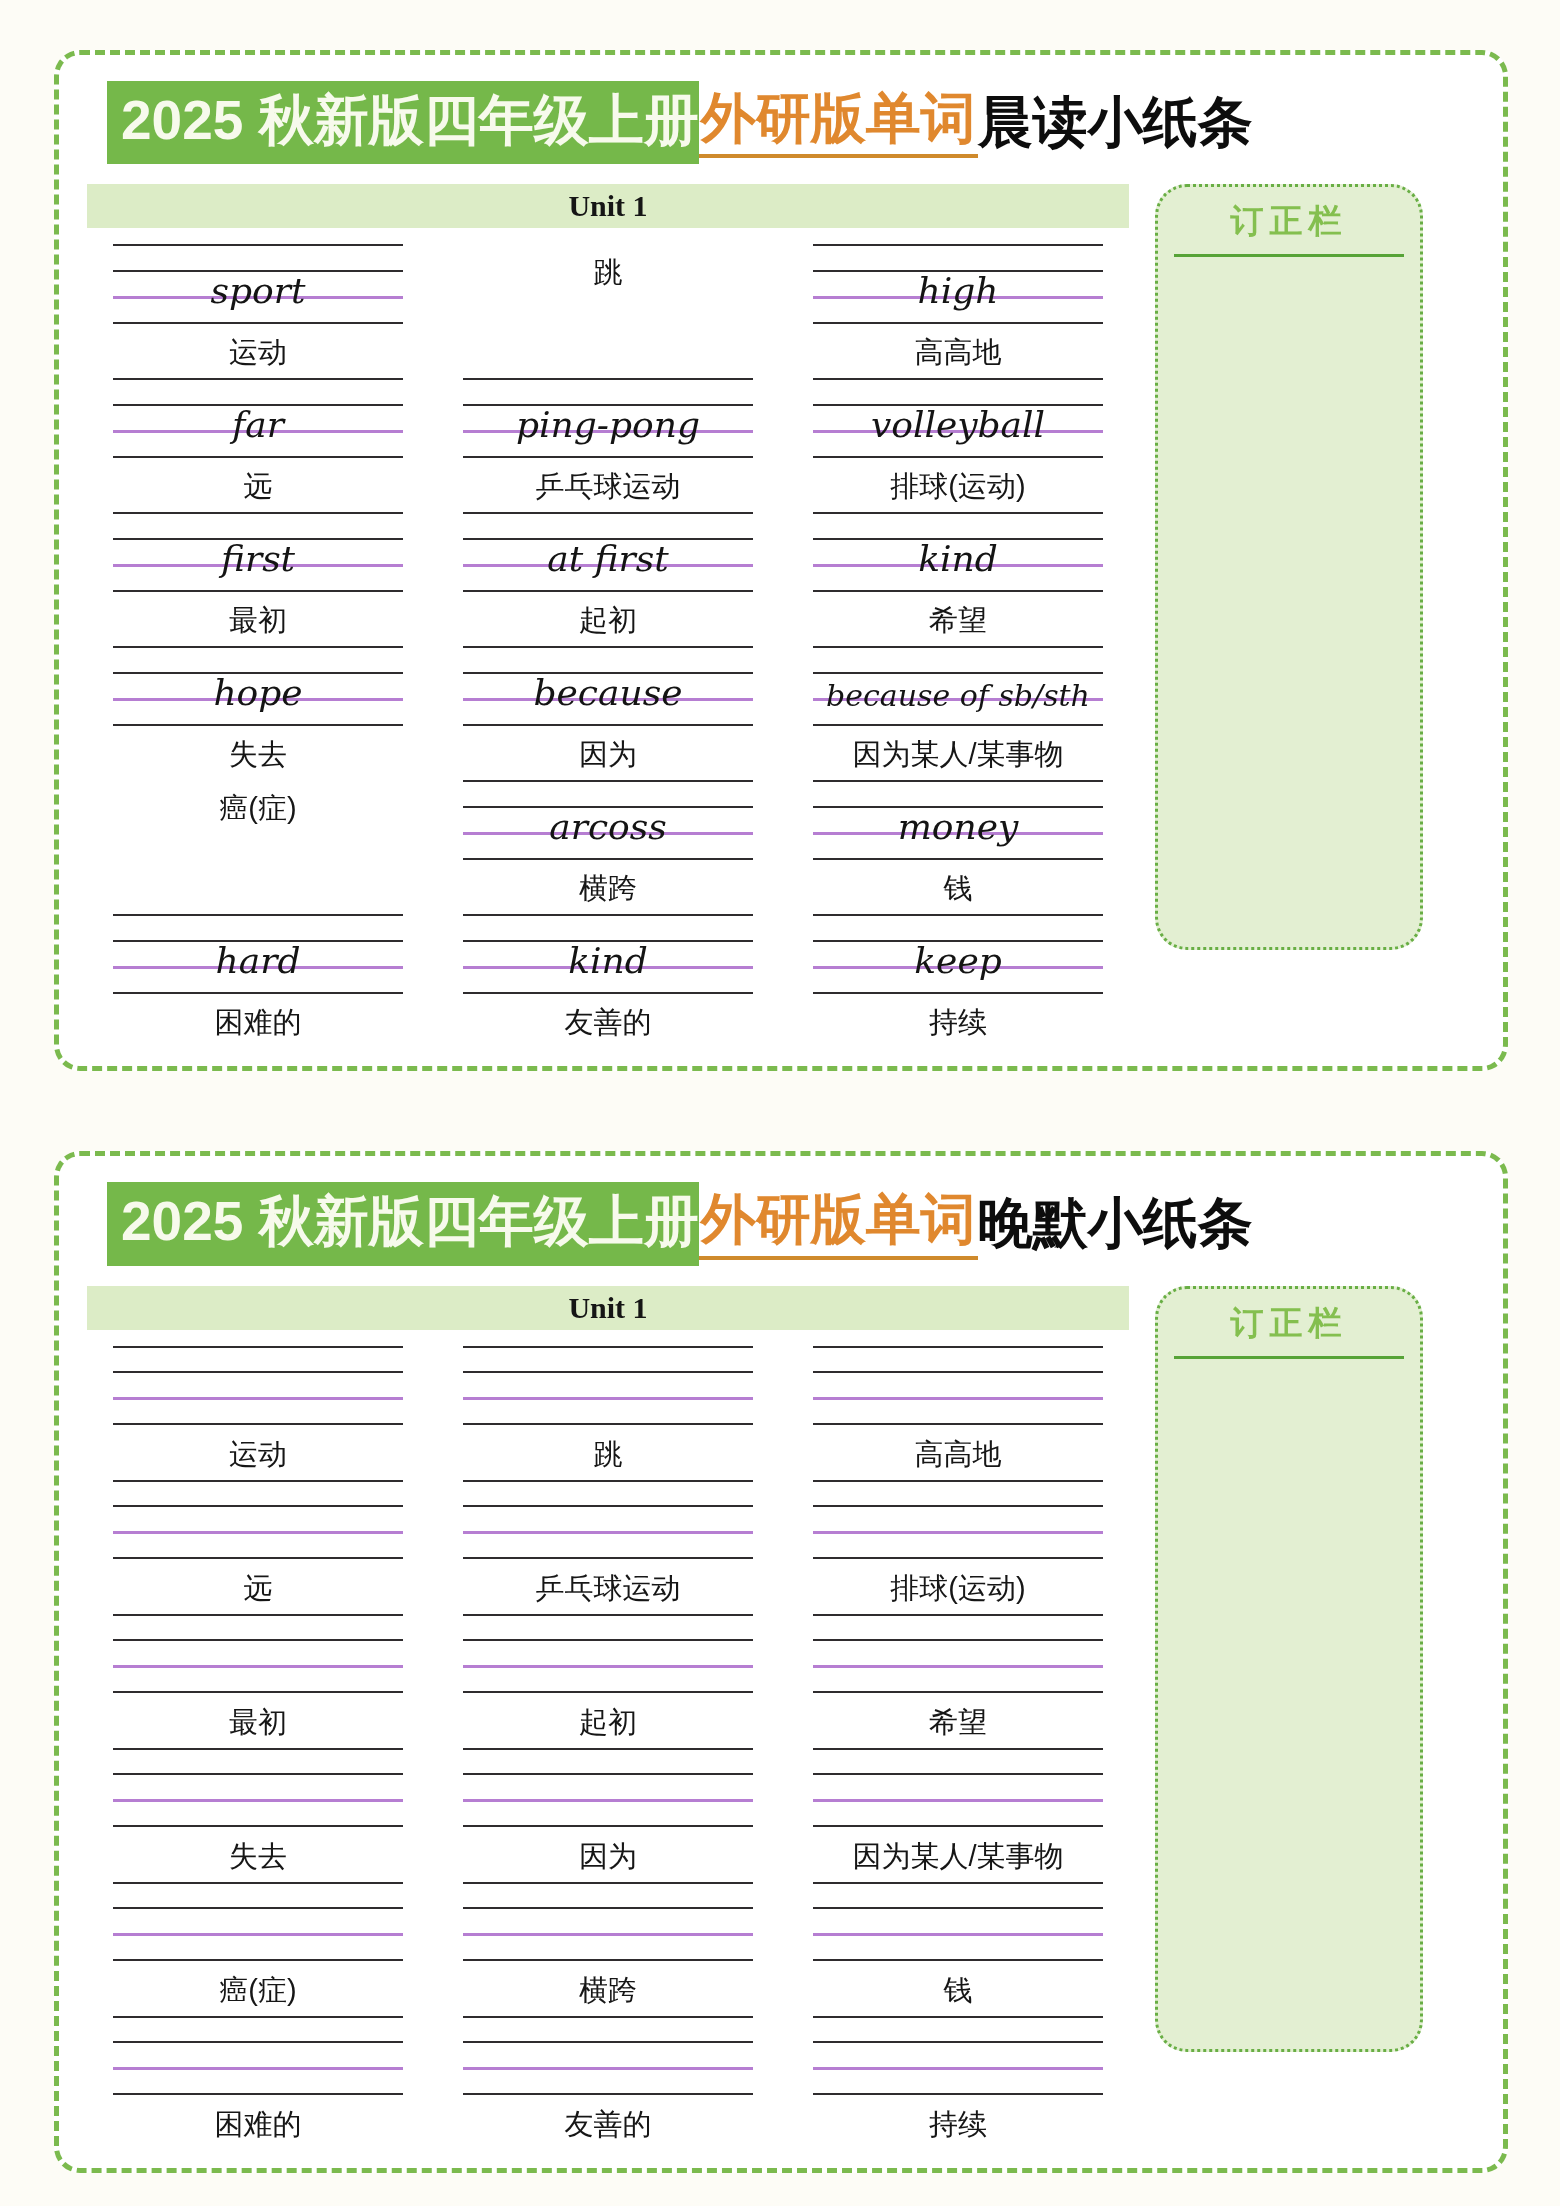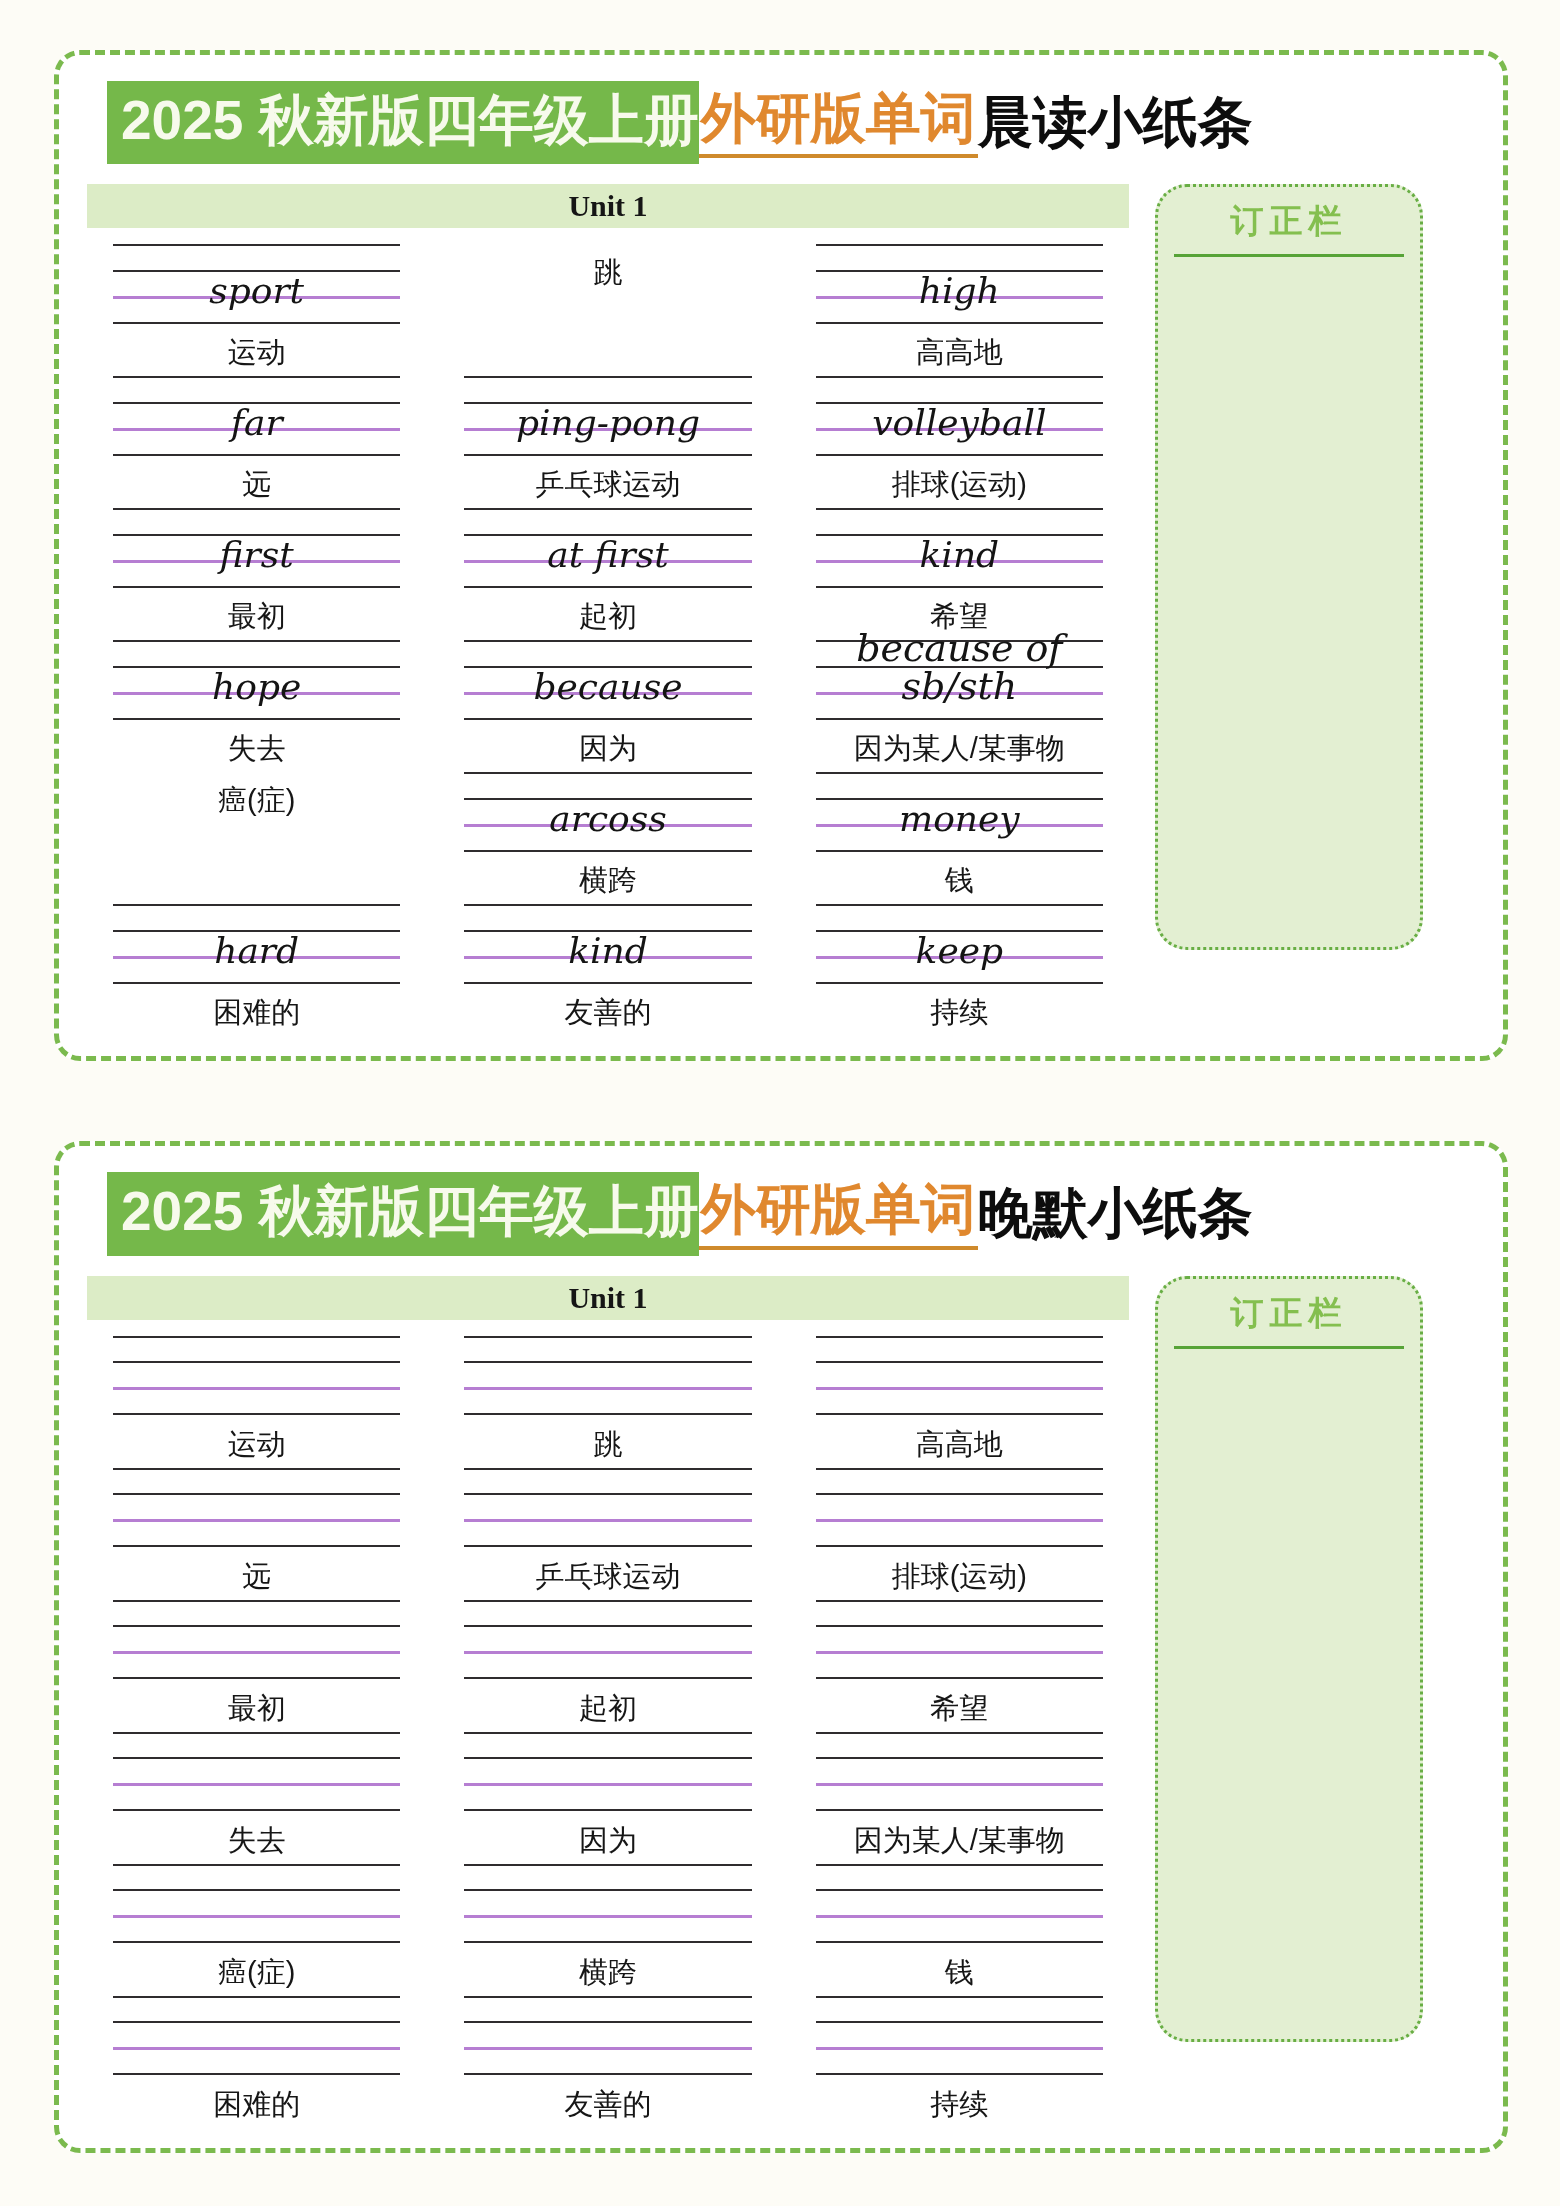--- a/index.html
+++ b/index.html
@@ -17,21 +17,21 @@
   .t-hl{background:#75b84a;color:#f7faec;padding:8px 0 12px 14px;}
   .t-accent{color:#e0882e;border-bottom:4px solid #cf8a2c;padding:0 2px 4px 2px;}
   .t-suffix{color:#0d0d0d;}
   
   .content{display:flex;gap:26px;align-items:flex-start;}
   .main{width:1042px;}
   .unitbar{background:#dcecc6;height:44px;line-height:44px;text-align:center;
            font-family:"Liberation Serif", serif;font-weight:bold;font-size:30px;
            color:#151515;}
   .grid{margin-top:16px;display:grid;grid-template-columns:repeat(3,1fr);
-        column-gap:12px;row-gap:6px;}
+        column-gap:12px;row-gap:6px;gap:8px;}
   .cell{padding:0;}
   .lines{position:relative;height:80px;margin:0 26px;display:flex;
          flex-direction:column;justify-content:space-between;}
   .ln{border-top:2px solid #2f2c2e;height:0;}
   .ln.purple{border-top:3px solid #b67ed2;}
   .word{position:absolute;left:0;right:0;bottom:15px;text-align:center;
         font-family:"DejaVu Serif", serif;font-style:italic;font-size:36px;
         line-height:1;color:#141414;}
   .zh{text-align:center;font-size:29px;color:#161616;margin-top:10px;
       height:36px;line-height:36px;}
@@ -164,21 +164,21 @@
               <span class="word">because</span>
             </div>
             <div class="zh">因为</div>
           </div>
           <div class="cell">
             <div class="lines">
               <div class="ln"></div>
                 <div class="ln"></div>
                 <div class="ln purple"></div>
                 <div class="ln"></div>
-              <span class="word" style="font-size:38px">because of sb/sth</span>
+              <span class="word" style="font-size:30px">because of sb/sth</span>
             </div>
             <div class="zh">因为某人/某事物</div>
           </div>
 
           <div class="cell">
             <div class="zh">癌(症)</div>
           </div>
           <div class="cell">
             <div class="lines">
               <div class="ln"></div>

